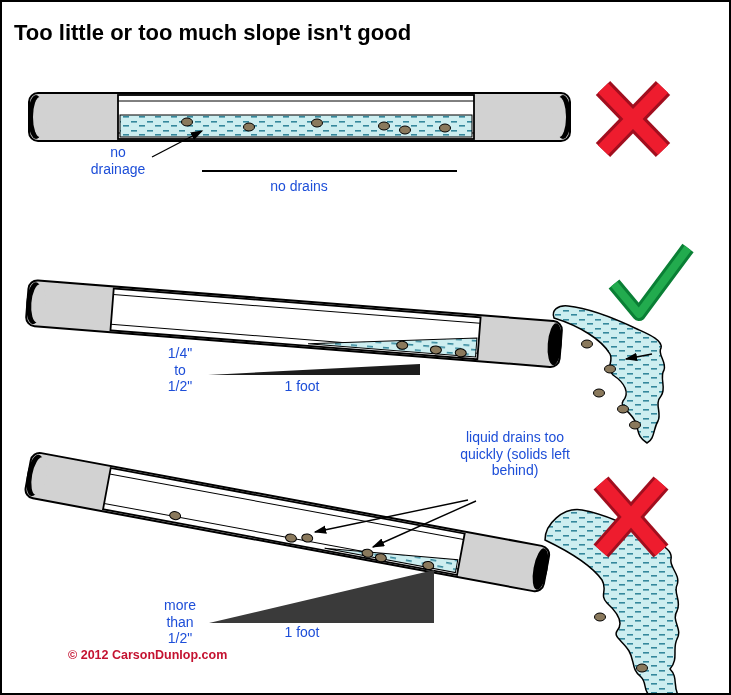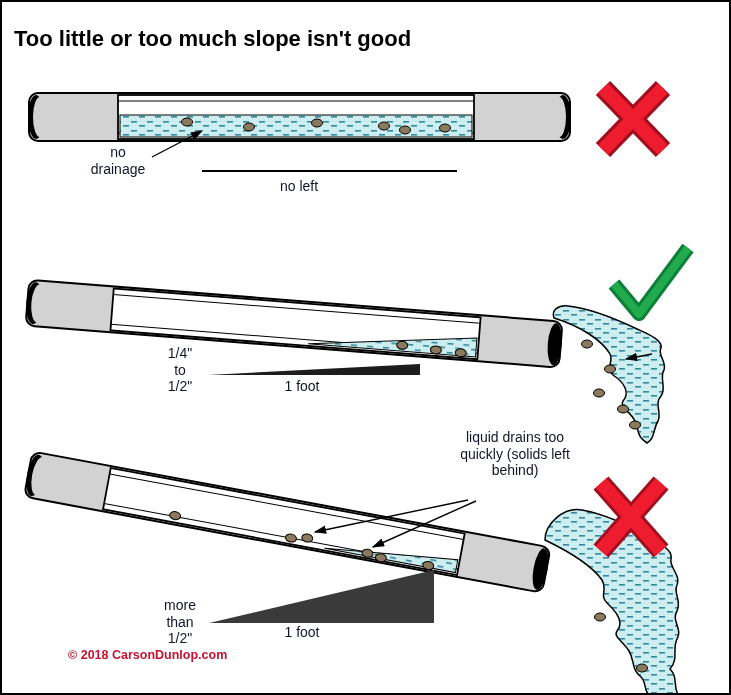--- a/index.html
+++ b/index.html
@@ -6,26 +6,26 @@
   .frame{
     position:relative;
     width:727px;height:691px;
     border:2px solid #000;
     background:#fff;
     overflow:hidden;
     font-family:"Liberation Sans", sans-serif;
   }
   .diagram-svg{position:absolute;left:0;top:0;}
   .title{
-    position:absolute;left:12px;top:24px;
+    position:absolute;left:12px;top:18px;
     font-size:22px;font-weight:bold;color:#000;white-space:nowrap;
   }
   .label{
     position:absolute;
-    font-size:14px;line-height:1.18;color:#0f172a;
+    font-size:14px;line-height:1.18;color:#1d4ed8;
     text-align:center;white-space:pre-line;
   }
   .copyright{
     position:absolute;left:66px;top:646px;
     font-size:12.5px;font-weight:bold;color:#c41230;white-space:nowrap;
   }
 </style>
 </head>
 <body>
 
@@ -140,33 +140,33 @@
       <line x1="599" y1="481" x2="659" y2="549" stroke="#ee1c2e" stroke-width="14"></line>
       <line x1="659" y1="481" x2="599" y2="549" stroke="#ee1c2e" stroke-width="14"></line>
     </g>
   </svg>
 
   <div class="title">Too little or too much slope isn't good</div>
 
   <div class="label" style="left:76px;top:142px;width:80px;">no
 drainage</div>
 
-  <div class="label" style="left:247px;top:176px;width:100px;">no left</div>
+  <div class="label" style="left:247px;top:176px;width:100px;">no drains</div>
 
   <div class="label" style="left:149px;top:343px;width:58px;">1/4"
 to
 1/2"</div>
 
   <div class="label" style="left:264px;top:376px;width:72px;">1 foot</div>
 
 
   <div class="label" style="left:424px;top:427px;width:178px;">liquid drains too
 quickly (solids left
 behind)</div>
 
   <div class="label" style="left:147px;top:571px;width:62px;margin-top:24px;">more
 than
 1/2"</div>
 
   <div class="label" style="left:264px;top:622px;width:72px;">1 foot</div>
 
-  <div class="copyright">© 2018 CarsonDunlop.com</div>
+  <div class="copyright">© 2012 CarsonDunlop.com</div>
 </div>
 
 </body></html>

